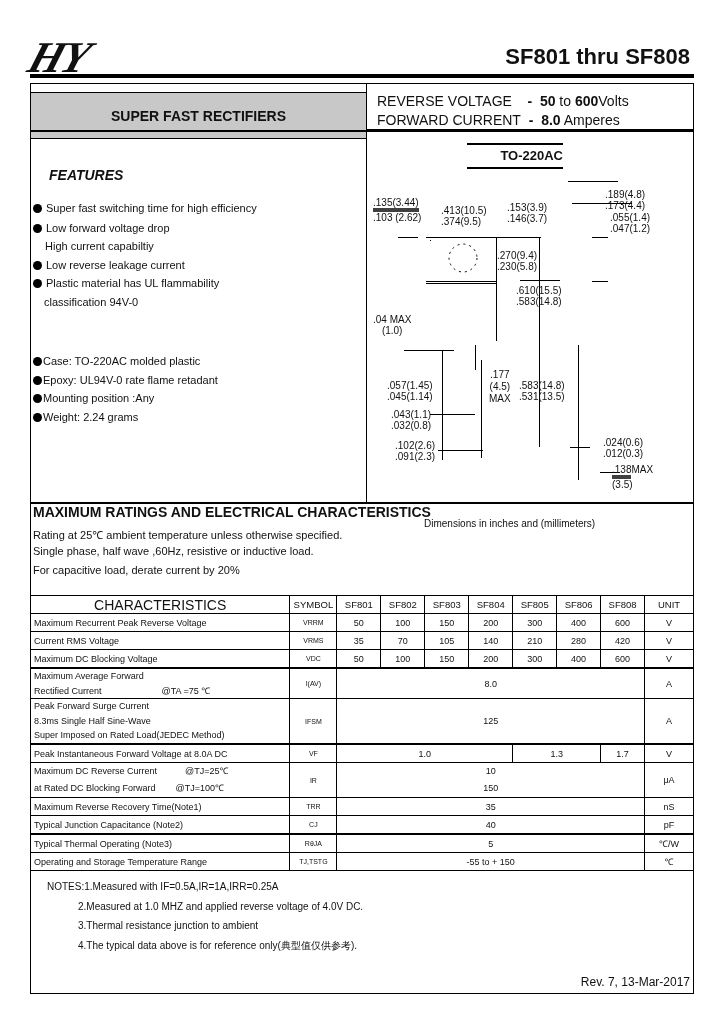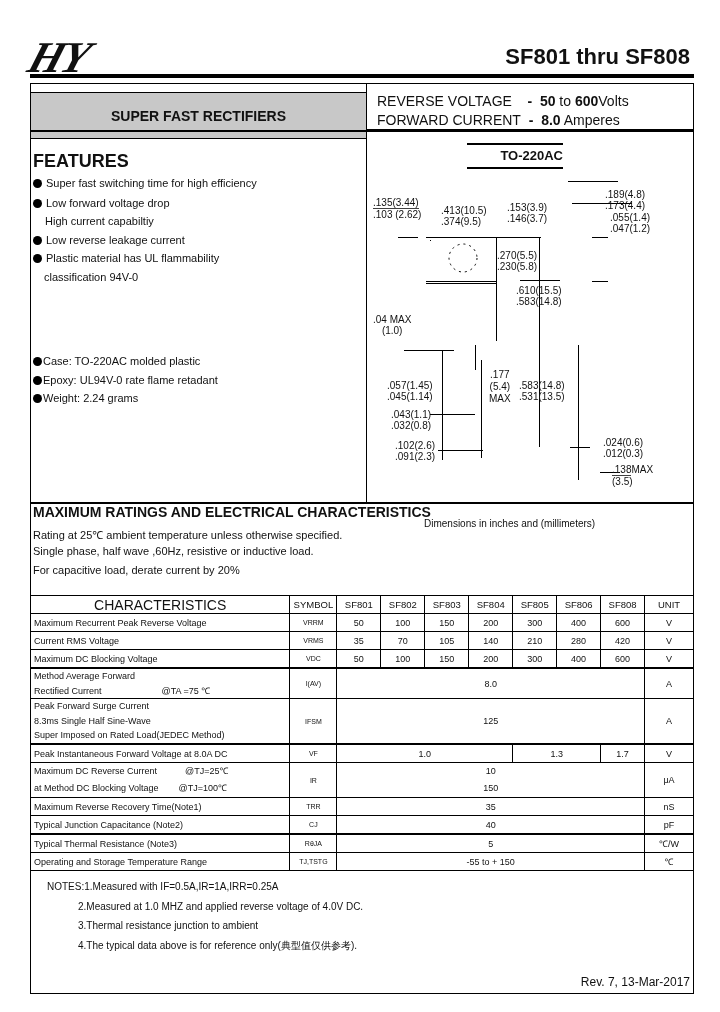--- a/index.html
+++ b/index.html
@@ -7,26 +7,26 @@
   .abs { position:absolute; }
   .logo { left:30px; top:38px; font-family:"Liberation Serif", serif; font-style:italic; font-weight:bold; font-size:44px; letter-spacing:-2px; line-height:40px; transform:skewX(-18deg); }
   .doc-title { right:30px; top:44px; font-size:22px; font-weight:bold; }
   .rule-thick { left:30px; top:74px; width:664px; height:4px; background:#000; }
   .frame { left:30px; top:83px; width:664px; height:911px; border:1px solid #000; box-sizing:border-box; }
   .head-left { left:30px; top:83px; width:336px; height:47px; background:#c8c8c8; border:1px solid #000; border-right:none; box-sizing:border-box; display:flex; align-items:center; justify-content:center; font-weight:bold; font-size:14px;margin-top:9px; }
   .head-right { left:366px; top:83px; width:328px; height:47px; border:1px solid #000; box-sizing:border-box; font-size:14px; padding:8px 0 0 10px; line-height:19px; }
   .head-under { left:30px; top:130px; width:664px; height:2px; background:#000; }
   .vdiv { left:366px; top:130px; width:1px; height:372px; background:#000; }
   .hdiv { left:30px; top:502px; width:664px; height:2px; background:#000; }
-  h3 { margin:0; font-size:18px; font-weight:bold; }
+  h3 { margin:16px; font-size:14px; font-weight:bold;font-style:italic; }
   .list { font-size:11px; line-height:18.5px; }
   .bul { display:inline-block; width:9px; height:9px; background:#000; border-radius:50%; margin-right:4px; vertical-align:-1px; }
   .pkg-title { left:467px; top:143px; width:96px; border-top:2px solid #000; border-bottom:2px solid #000; text-align:right; font-weight:bold; font-size:13px; line-height:22px; }
   .dim { font-size:10px; line-height:11px; }
-  .fr { border-bottom:1px solid #404040; display:inline-block; }
+  .fr { border-bottom:4px solid #404040; display:inline-block; }
   .ln { background:#000; position:absolute; }
   .section-title { left:33px; top:504px; font-size:14px; font-weight:bold; }
   .rating { left:33px; font-size:11px; }
   table.spec { position:absolute; left:30px; top:595px; width:664px; border-collapse:collapse; font-size:9px; }
   table.spec td { border:1px solid #000; padding:0 3px; height:17px; text-align:center; }
   table.spec td.l { text-align:left; }
   table.spec tr.hdr td { font-size:9.5px; height:17px; }
   table.spec tr.hdr td.char { font-size:14px; }
   .thick-t td { border-top:2px solid #000 !important; }
   .notes { left:47px; top:877px; font-size:10px; line-height:19.5px; }
@@ -72,20 +72,21 @@
     <div><span class="bul"></span><span>Low reverse leakage current</span></div>
     <div><span class="bul"></span><span>Plastic material has UL flammability</span></div>
     <div style="padding-left:11px;"><span>classification 94V-0</span></div>
   </div>
 </div>
 
 <div class="abs" style="left:33px; top:336px;">
   <div class="list" style="margin-top:16px;">
     <div><span class="bul" style="margin-right:1px"></span><span>Case: TO-220AC molded plastic</span></div>
     <div><span class="bul" style="margin-right:1px"></span><span>Epoxy:  UL94V-0 rate flame retadant</span></div>
+    <div><span class="bul" style="margin-right:1px"></span><span>Mounting position :Any</span></div>
     <div><span class="bul" style="margin-right:1px"></span><span>Weight:  2.24 grams</span></div>
   </div>
 </div>
 
 <div class="abs pkg-title">TO-220AC</div>
 <div class="abs" style="left:0;top:0;width:720px;height:500px;">
 
   <div class="ln" style="left:398px;top:237px;width:20px;height:1px;"></div>
   <div class="ln" style="left:426px;top:237px;width:70px;height:1px;"></div>
   <div class="ln" style="left:496px;top:237px;width:1px;height:103px;"></div>
@@ -111,25 +112,25 @@
   <div class="ln" style="left:600px;top:472px;width:20px;height:1px;"></div>
   <svg class="abs" style="left:445px;top:238px;" width="40" height="42">
     <circle cx="18" cy="20" r="14" fill="none" stroke="#000" stroke-width="1" stroke-dasharray="2,4"></circle>
   </svg>
 
   <div class="abs dim" style="left:373px;top:197px;"><span class="fr">.135(3.44)</span><br><span>.103 (2.62)</span></div>
   <div class="abs dim" style="left:441px;top:205px;"><span>.413(10.5)</span><br><span>.374(9.5)</span></div>
   <div class="abs dim" style="left:507px;top:202px;"><span>.153(3.9)</span><br><span>.146(3.7)</span></div>
   <div class="abs dim" style="left:605px;top:189px;"><span>.189(4.8)</span><br><span>.173(4.4)</span></div>
   <div class="abs dim" style="left:610px;top:212px;"><span>.055(1.4)</span><br><span>.047(1.2)</span></div>
-  <div class="abs dim" style="left:497px;top:250px;"><span>.270(5.5)</span><br><span>.230(5.8)</span></div>
+  <div class="abs dim" style="left:497px;top:250px;"><span>.270(9.4)</span><br><span>.230(5.8)</span></div>
   <div class="abs dim" style="left:516px;top:285px;"><span>.610(15.5)</span><br><span>.583(14.8)</span></div>
   <div class="abs dim" style="left:373px;top:314px;text-align:center;"><span>.04 MAX</span><br><span>(1.0)</span></div>
   <div class="abs dim" style="left:387px;top:380px;"><span>.057(1.45)</span><br><span>.045(1.14)</span></div>
-  <div class="abs dim" style="left:489px;top:369px;line-height:12px;text-align:center;"><span>.177</span><br><span>(5.4)</span><br><span>MAX</span></div>
+  <div class="abs dim" style="left:489px;top:369px;line-height:12px;text-align:center;"><span>.177</span><br><span>(4.5)</span><br><span>MAX</span></div>
   <div class="abs dim" style="left:519px;top:380px;"><span>.583(14.8)</span><br><span>.531(13.5)</span></div>
   <div class="abs dim" style="left:391px;top:409px;"><span>.043(1.1)</span><br><span>.032(0.8)</span></div>
   <div class="abs dim" style="left:395px;top:440px;"><span>.102(2.6)</span><br><span>.091(2.3)</span></div>
   <div class="abs dim" style="left:603px;top:437px;"><span>.024(0.6)</span><br><span>.012(0.3)</span></div>
   <div class="abs dim" style="left:612px;top:464px;"><span class="fr">.138</span><span>MAX</span><br><span>(3.5)</span></div>
   <div class="abs" style="left:424px;top:518px;font-size:10px;">Dimensions in inches and (millimeters)</div>
 </div>
 
 <div class="abs hdiv"></div>
 
@@ -195,21 +196,21 @@
     <td>100</td>
     <td>150</td>
     <td>200</td>
     <td>300</td>
     <td>400</td>
     <td>600</td>
     <td>V</td>
   </tr>
   <tr class="thick-t">
     <td class="l" style="height:29px;line-height:14.5px;">
-      <span>Method Average Forward</span><br>
+      <span>Maximum Average Forward</span><br>
       <span>Rectified Current</span><span style="display:inline-block;width:60px;"></span><span>@TA =75 ℃</span>
     </td>
     <td class="sub">I(AV)</td>
     <td colspan="7">8.0</td>
     <td>A</td>
   </tr>
   <tr>
     <td class="l" style="height:44px;line-height:14.5px;">
       <span>Peak Forward Surge Current</span><br>
       <span>8.3ms Single Half Sine-Wave</span><br>
@@ -223,42 +224,42 @@
     <td class="l">Peak Instantaneous Forward Voltage at 8.0A DC</td>
     <td class="sub">VF</td>
     <td colspan="4">1.0</td>
     <td colspan="2">1.3</td>
     <td>1.7</td>
     <td>V</td>
   </tr>
   <tr>
     <td class="l" style="height:34px;line-height:17px;">
       <span>Maximum DC Reverse Current</span><span style="display:inline-block;width:28px;"></span><span>@TJ=25℃</span><br>
-      <span>at Method DC Blocking Voltage</span><span style="display:inline-block;width:20px;"></span><span>@TJ=100℃</span>
+      <span>at Rated DC Blocking Forward</span><span style="display:inline-block;width:20px;"></span><span>@TJ=100℃</span>
     </td>
     <td class="sub">IR</td>
     <td colspan="7" style="line-height:17px;">
       <span>10</span><br><span>150</span>
     </td>
     <td>μA</td>
   </tr>
   <tr>
     <td class="l">Maximum Reverse Recovery Time(Note1)</td>
     <td class="sub">TRR</td>
     <td colspan="7">35</td>
     <td>nS</td>
   </tr>
   <tr>
     <td class="l">Typical Junction  Capacitance (Note2)</td>
     <td class="sub">CJ</td>
     <td colspan="7">40</td>
     <td>pF</td>
   </tr>
   <tr class="thick-t">
-    <td class="l">Typical Thermal Resistance (Note3)</td>
+    <td class="l">Typical Thermal Operating (Note3)</td>
     <td class="sub">RθJA</td>
     <td colspan="7">5</td>
     <td>℃/W</td>
   </tr>
   <tr>
     <td class="l">Operating and Storage Temperature Range</td>
     <td class="sub">TJ,TSTG</td>
     <td colspan="7">-55 to + 150</td>
     <td>℃</td>
   </tr>

